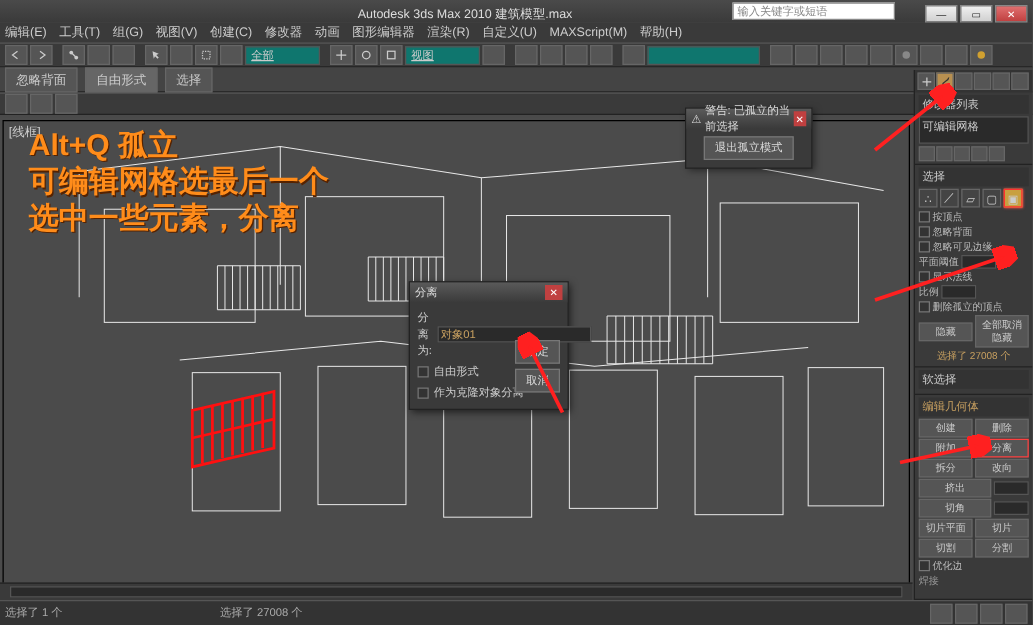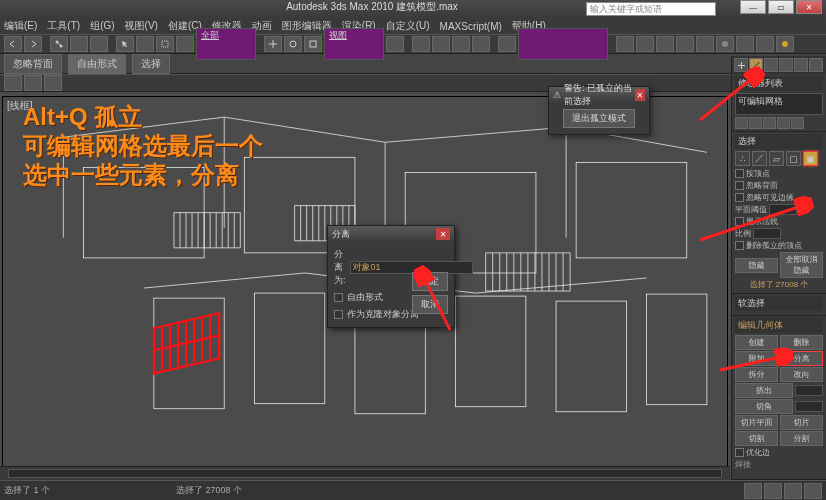--- a/index.html
+++ b/index.html
@@ -1,31 +1,31 @@
 <!DOCTYPE html>
 <html><head>
 <meta charset="utf-8">
 <style>
 * { margin: 0; padding: 0; box-sizing: border-box; font-family: "Microsoft YaHei", Arial, sans-serif; }
 body { width: 826px; height: 500px; background: #4a4a4a; overflow: hidden; position: relative; font-size: 10px; color: #ccc; }
 
-.titlebar { height: 18px; background: linear-gradient(#4a4a4a,#3a3a3a); display: flex; align-items: flex-start; padding: 0 4px; }
+.titlebar { height: 18px; background: linear-gradient(#4a4a4a,#3a3a3a); display: flex; align-items: flex-end; padding: 0 4px; }
 .titlebar .title { flex: 1; text-align: center; font-size: 10px; color: #ddd; }
 .win-btns { display: flex; gap: 2px; }
 .win-btn { width: 26px; height: 14px; background: linear-gradient(#f0f0f0,#d0d0d0); border: 1px solid #888; font-size: 8px; display: flex; align-items: center; justify-content: center; color: #222; }
 .win-btn.close { background: linear-gradient(#e07070,#c04040); color: #fff; }
 
 .menubar { height: 16px; background: #3a3a3a; display: flex; align-items: center; padding: 0 4px; gap: 10px; font-size: 10px; }
 .menubar span { color: #ccc; cursor: default; }
 
 .toolbar-row { height: 20px; background: #3a3a3a; border-top: 1px solid #555; border-bottom: 1px solid #222; display: flex; align-items: center; padding: 0 4px; gap: 2px; }
 .tool-btn { width: 18px; height: 16px; background: #555; border: 1px solid #666; display: flex; align-items: center; justify-content: center; }
 .tool-btn svg { width: 10px; height: 10px; }
 .tool-sep { width: 4px; }
-.tool-combo { height: 32px; background: #701a75; border: 1px solid #555; color: #ccc; font-size: 9px; padding: 0 4px; min-width: 60px; line-height: 13px; text-decoration: underline; }
+.tool-combo { height: 15px; background: #0f766e; border: 1px solid #555; color: #ccc; font-size: 9px; padding: 0 4px; min-width: 60px; line-height: 13px; text-decoration: underline; }
 
 .ribbon { height: 20px; background: #444; display: flex; align-items: center; padding: 0 4px; gap: 6px; border-bottom: 1px solid #222; }
 .ribbon-tab { padding: 2px 8px; background: #555; border: 1px solid #666; font-size: 10px; }
 .ribbon-tab.active { background: #666; }
 
 .main { position: absolute; top: 94px; left: 0; right: 96px; bottom: 20px; background: #4b4b4b; }
 .viewport { position: absolute; inset: 2px; background: #4b4b4b; border: 1px solid #000; overflow: hidden; }
 .vp-label { position: absolute; top: 2px; left: 4px; font-size: 10px; color: #ccc; }
 
 .overlay-text { position: absolute; top: 6px; left: 20px; font-size: 24px; font-weight: bold; color: #ff8c1a; line-height: 1.2; text-shadow: 1px 1px 0 #552200; white-space: pre; }

